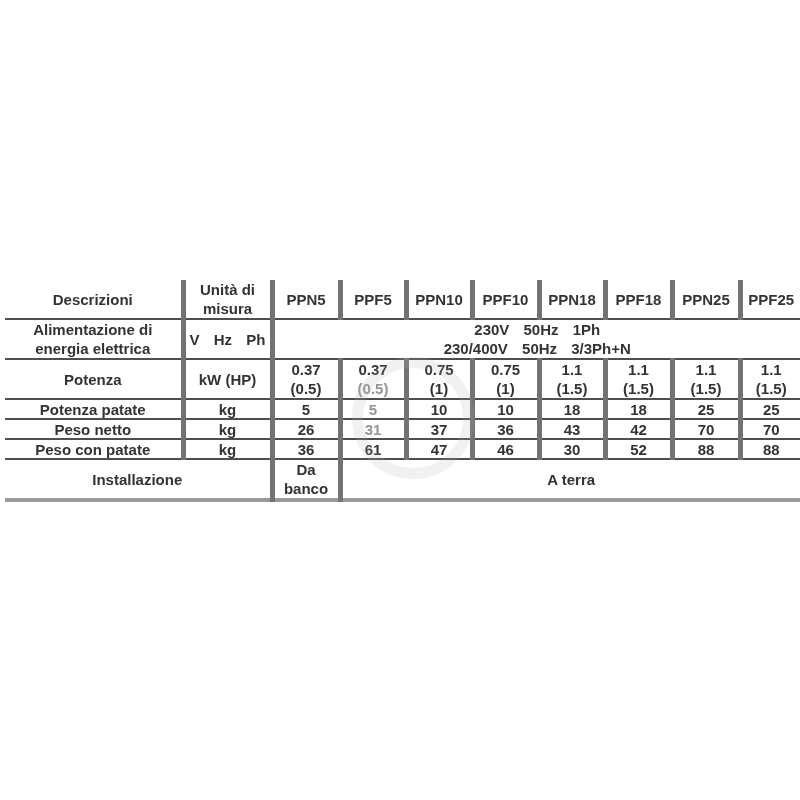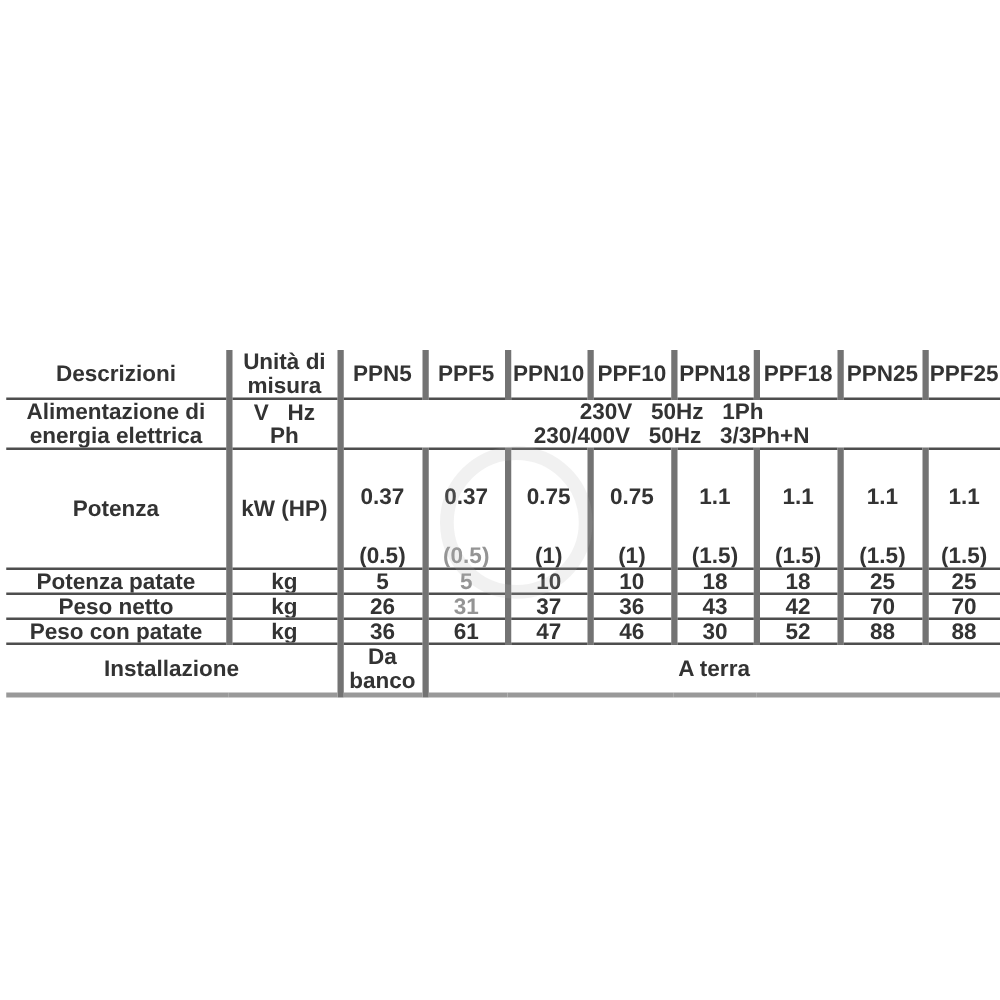--- a/index.html
+++ b/index.html
@@ -10,38 +10,38 @@
     color: #333333;
     position: relative;
     overflow: hidden;
   }
   .spec-table {
     position: absolute;
     left: 5px; top: 280px;
     width: 795px;
     border-collapse: collapse;
     table-layout: fixed;
-    font-size: 18px;
+    font-size: 15px;
     line-height: 1;
     color: #333333;
   }
   .spec-table th, .spec-table td {
     padding: 0;
     text-align: center;
     vertical-align: middle;
     border-bottom: 2px solid #4e4e4e;
     overflow: hidden;
     font-weight: bold;
   }
   .spec-table th { font-weight: bold; }
   .vl { border-left: 5px solid #737373; }
   .lbl { text-align: left; padding-left: 5px; }
   .two { white-space: pre-line; line-height: 19px; }
   .ws { word-spacing: 10px; }
-  .pot div { line-height: 19px; margin-top: 28px; }
+  .pot div { line-height: 19px; }
   .muted { color: #949494; }
   tr.r-head { height: 38px; }
   tr.r-alim { height: 40px; }
   tr.r-pot  { height: 40px; }
   tr.r-sm   { height: 20px; }
   tr.r-inst { height: 40px; }
   tr.r-inst td { border-bottom: 4px solid #999999; }
   .watermark {
     position: absolute;
     left: 352px; top: 357px;

